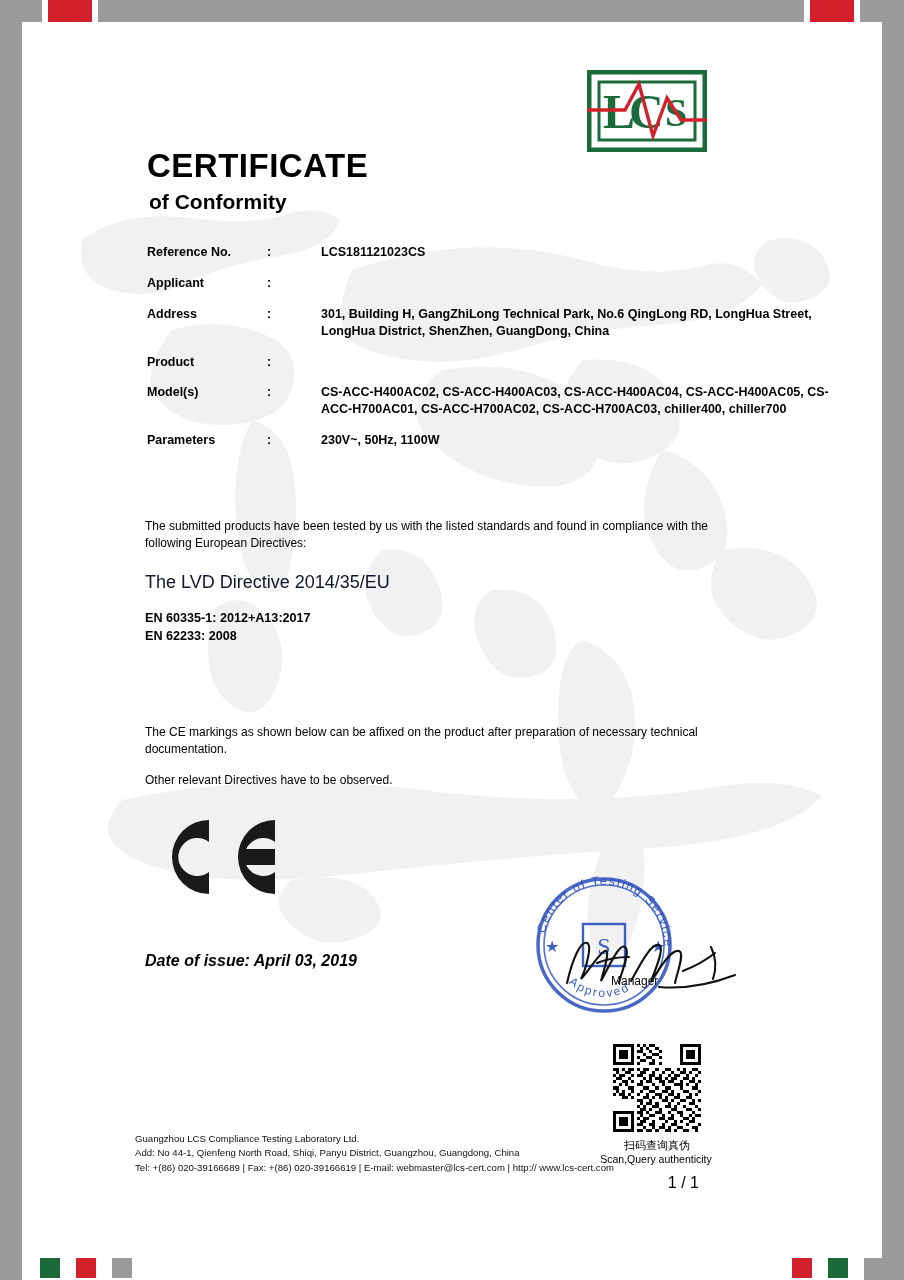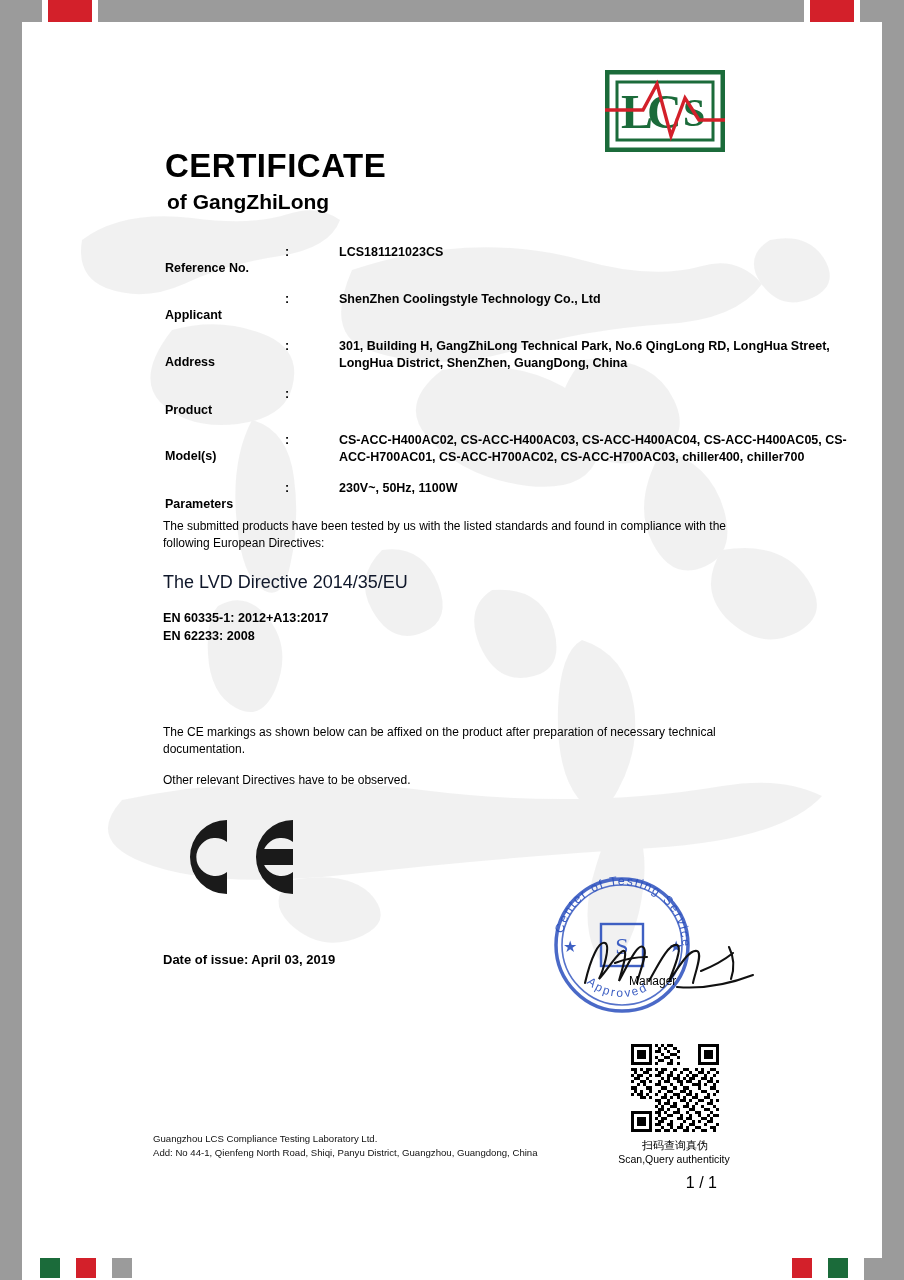--- a/index.html
+++ b/index.html
@@ -56,21 +56,21 @@
     top: 120px;
     width: 860px;
     height: 940px;
     opacity: 0.28;
     pointer-events: none;
   }
 
   
   .content {
     position: absolute;
-    left: 37px;
+    left: 19px;
     top: 22px;
     width: 728px;
     height: 1236px;
   }
 
   .logo {
     position: absolute;
     right: 40px;
     top: 48px;
     width: 120px;
@@ -105,21 +105,20 @@
   .field-row {
     display: flex;
     margin-bottom: 14px;
     line-height: 1.35;
   }
   .field-label {
     width: 120px;
     font-weight: bold;
     flex: 0 0 120px;
     color: #000;
-    margin-top: 16px;
   }
   .field-colon {
     width: 18px;
     flex: 0 0 18px;
     font-weight: bold;
   }
   .field-value {
     font-weight: bold;
     color: #000;
     flex: 1;
@@ -161,23 +160,24 @@
     left: 128px;
     top: 790px;
     width: 165px;
     height: 90px;
   }
 
   .issue-date {
     position: absolute;
     left: 126px;
     top: 930px;
-    font-size: 13px;
-    font-weight: bold;
-    color: #000;
+    font-size: 16px;
+    font-weight: bold;
+    color: #000;
+    font-style: italic;
   }
 
   .stamp {
     position: absolute;
     left: 500px;
     top: 838px;
     width: 170px;
     height: 170px;
   }
   .signature {
@@ -290,32 +290,31 @@
     <svg class="logo" viewBox="0 0 120 82">
       <rect x="2" y="2" width="116" height="78" fill="none" stroke="#1b6b3a" stroke-width="5"></rect>
       <rect x="12" y="12" width="96" height="58" fill="none" stroke="#1b6b3a" stroke-width="3"></rect>
       <text x="16" y="58" font-family="Liberation Serif, serif" font-size="48" font-weight="bold" fill="#1b6b3a">L</text>
       <text x="42" y="58" font-family="Liberation Serif, serif" font-size="48" font-weight="bold" fill="#1b6b3a">C</text>
       <text x="78" y="56" font-family="Liberation Serif, serif" font-size="40" font-weight="bold" fill="#1b6b3a">S</text>
       <polyline points="0,40 38,40 52,14 66,66 80,28 94,50 120,50" fill="none" stroke="#d3202a" stroke-width="3.4"></polyline>
     </svg>
 
     <div class="title">CERTIFICATE</div>
-    <div class="subtitle">of GangZhiLong</div>
+    <div class="subtitle">of Conformity</div>
 
     <div class="fields">
       <div class="field-row">
         <div class="field-label">Reference No.</div>
         <div class="field-colon">:</div>
         <div class="field-value">LCS181121023CS</div>
       </div>
       <div class="field-row">
         <div class="field-label">Applicant</div>
         <div class="field-colon">:</div>
-        <div class="field-value">ShenZhen Coolingstyle Technology Co., Ltd</div>
       </div>
       <div class="field-row">
         <div class="field-label">Address</div>
         <div class="field-colon">:</div>
         <div class="field-value">301, Building H, GangZhiLong Technical Park, No.6 QingLong RD, LongHua Street, LongHua District, ShenZhen, GuangDong, China</div>
       </div>
       <div class="field-row">
         <div class="field-label">Product</div>
         <div class="field-colon">:</div>
       </div>
@@ -578,16 +577,17 @@
       </g>
     </svg>
 
     <div class="qr-caption-cn">扫码查询真伪</div>
     <div class="qr-caption-en">Scan,Query authenticity</div>
     <div class="page-num">1 / 1</div>
 
     <div class="footer">
       <div class="footer-line">Guangzhou LCS Compliance Testing Laboratory Ltd.</div>
       <div class="footer-line">Add: No 44-1, Qienfeng North Road, Shiqi, Panyu District, Guangzhou, Guangdong, China</div>
+      <div class="footer-line">Tel: +(86) 020-39166689 | Fax: +(86) 020-39166619 | E-mail: webmaster@lcs-cert.com | http:// www.lcs-cert.com</div>
     </div>
 
   </div>
 </div>
 
 </body></html>

